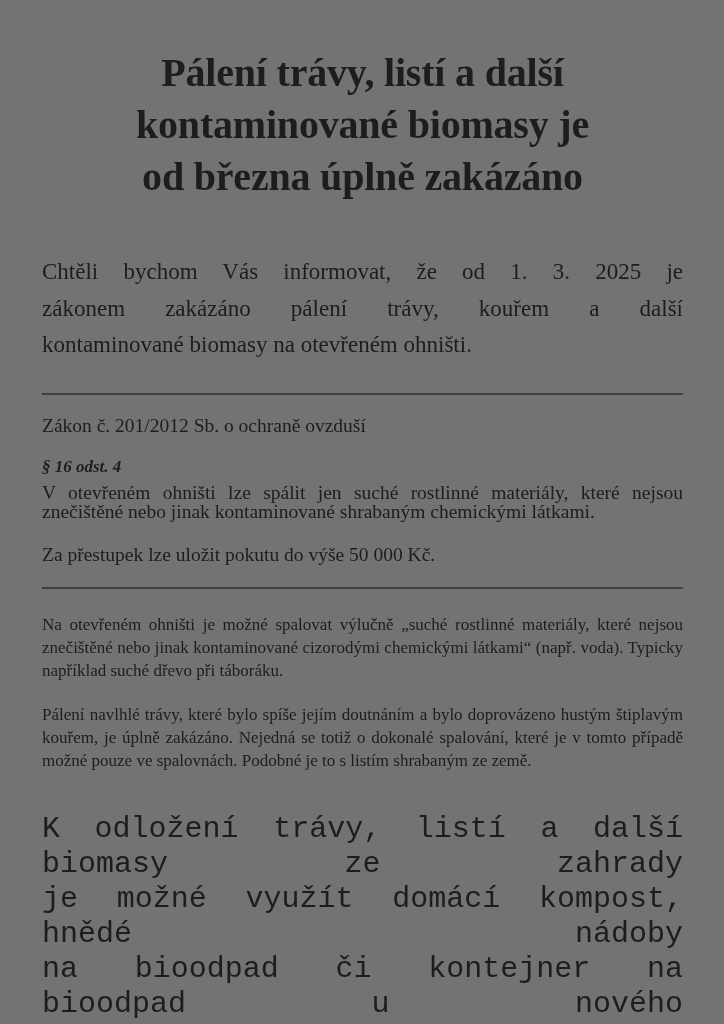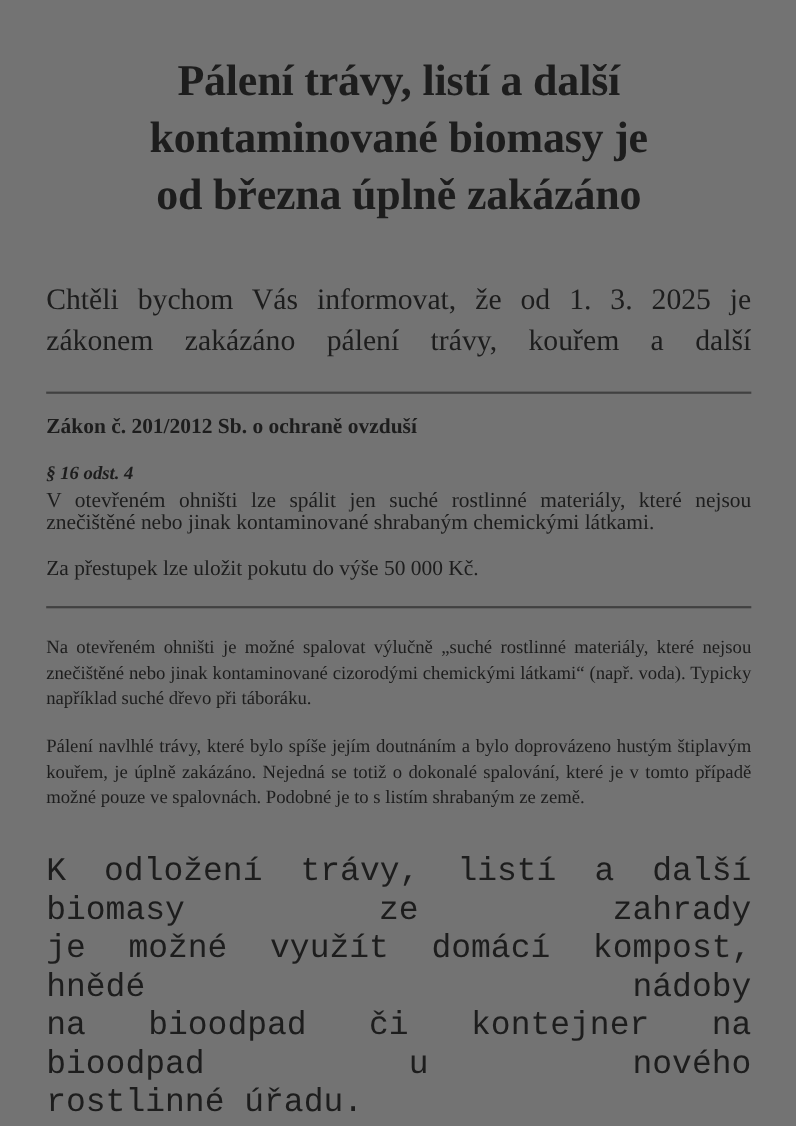--- a/index.html
+++ b/index.html
@@ -18,21 +18,21 @@
   }
   .doc-title {
     font-size: 40px;
     line-height: 52px;
     font-weight: bold;
     text-align: center;
     letter-spacing: -0.2px;
   }
   .intro {
     margin-top: 51px;
-    font-size: 27px;
+    font-size: 23px;
     line-height: 36.5px;
   }
   
   .jline {
     text-align: justify;
     text-align-last: justify;
     white-space: normal;
   }
   .jline-last {
     text-align: left;
@@ -42,21 +42,21 @@
     height: 2px;
     background: #414141;
     border: 0;
   }
   .rule-top { margin-top: 29px; }
   .rule-bottom { margin-top: 23px; }
   .law-heading {
     margin-top: 20px;
     font-size: 19.5px;
     line-height: 21px;
-    font-weight: bold;
+    font-weight: normal;
   }
   .law-clause {
     margin-top: 20px;
     font-size: 17px;
     line-height: 21px;
     font-weight: bold;
     font-style: italic;
   }
   .law-body {
     margin-top: 6px;
@@ -91,20 +91,21 @@
 
     <h1 class="doc-title">
       <div>Pálení trávy, listí a další</div>
       <div>kontaminované biomasy je</div>
       <div>od března úplně zakázáno</div>
     </h1>
 
     <div class="intro">
       <div class="jline">Chtěli bychom Vás informovat, že od 1. 3. 2025 je</div>
       <div class="jline">zákonem zakázáno pálení trávy, kouřem a další</div>
+      <div class="jline jline-last">kontaminované biomasy na otevřeném ohništi.</div>
     </div>
 
     <div class="rule rule-top"></div>
 
     <div class="law-heading">Zákon č. 201/2012 Sb. o ochraně ovzduší</div>
 
     <div class="law-clause">§ 16 odst. 4</div>
 
     <div class="law-body">V otevřeném ohništi lze spálit jen suché rostlinné materiály, které nejsou znečištěné nebo jinak kontaminované shrabaným chemickými látkami.</div>
 

